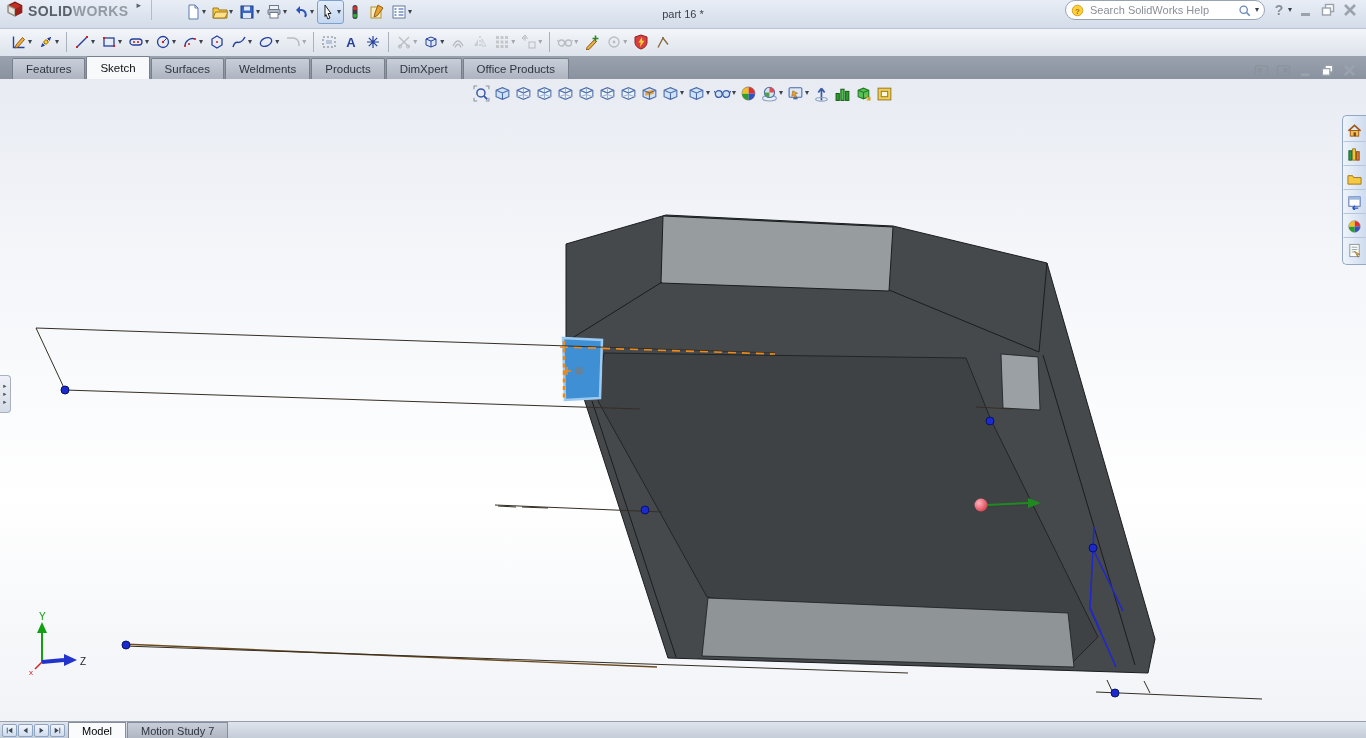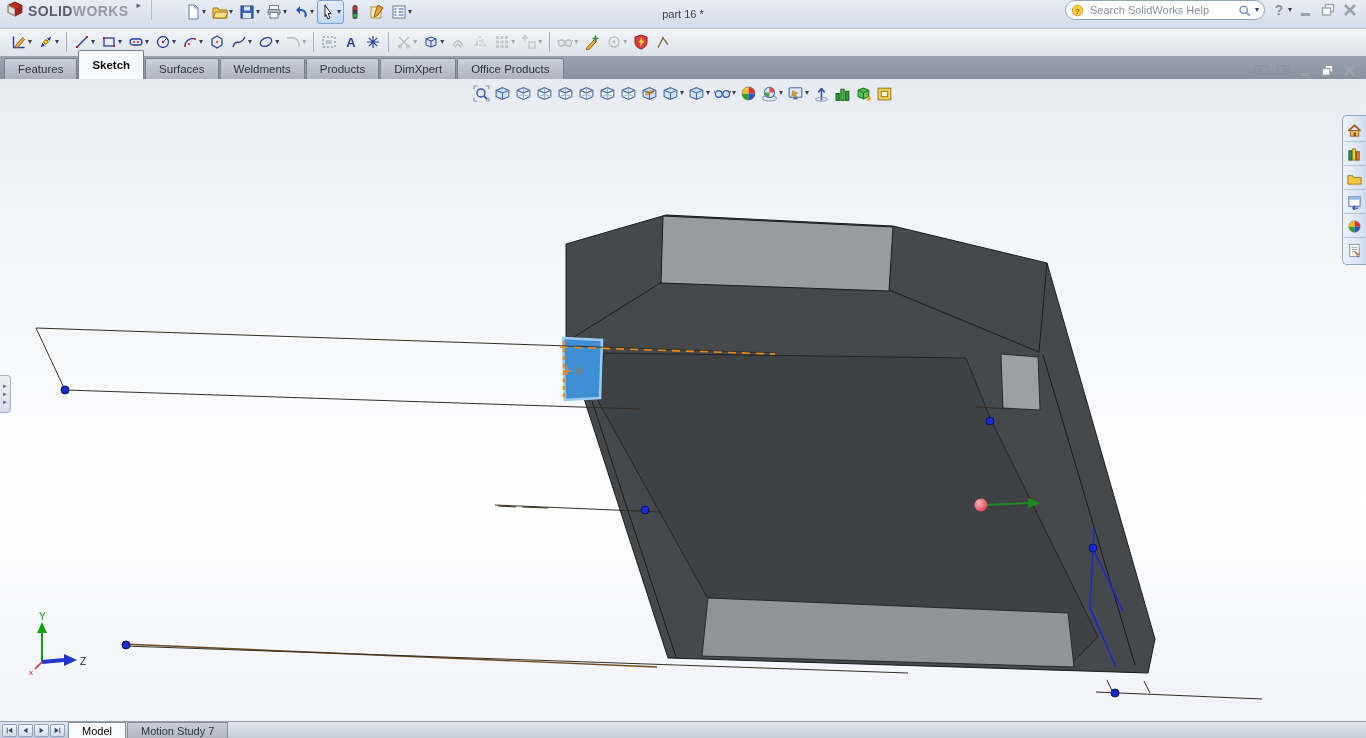--- a/index.html
+++ b/index.html
@@ -41,25 +41,25 @@
 
   
   .toolbar2{position:absolute;top:28px;left:0;right:0;height:28px;z-index:5;
             background:linear-gradient(#f4f6fa,#dde3ec);border-bottom:1px solid #c0c7d2;
             display:flex;align-items:center;padding-left:8px}
 
   
   .tabrow{position:absolute;top:56px;left:0;right:0;height:23px;z-index:5;
           background:linear-gradient(var(--tabrow-from),var(--tabrow-to));
           display:flex;align-items:flex-end}
-  .cmdtabs{display:flex;align-items:flex-end;padding-left:4px}
+  .cmdtabs{display:flex;align-items:flex-end;padding-left:12px}
   .cmdtabs .tbtn{height:21px;padding:1px 13px;border:1px solid #78808c;border-bottom:none;
                  border-radius:2px 2px 0 0;background:linear-gradient(#c9cfd9,#adb4c0);
                  font-size:11.5px;color:#2e3540;margin-right:1px}
-  .cmdtabs .tbtn.active{background:#f8f9fb;font-weight:bold;height:29px;color:#111}
+  .cmdtabs .tbtn.active{background:#f8f9fb;font-weight:normal;height:23px;color:#111}
   .doccontrols{margin-left:auto;display:flex;align-items:center;gap:5px;padding-right:8px}
   .doccontrols .tbtn{height:18px;padding:0}
   .doccontrols .ic svg{width:15px;height:15px}
 
   
   .viewport{position:absolute;top:79px;left:0;right:0;bottom:16px;
             background:linear-gradient(180deg,var(--viewport-top) 0%,#f3f5f9 25%,var(--viewport-bottom) 65%,#f1f3f7 100%)}
   svg.scene{position:absolute;left:0;top:0}
 
   .headsup{position:absolute;top:3px;left:50%;transform:translateX(-50%);

